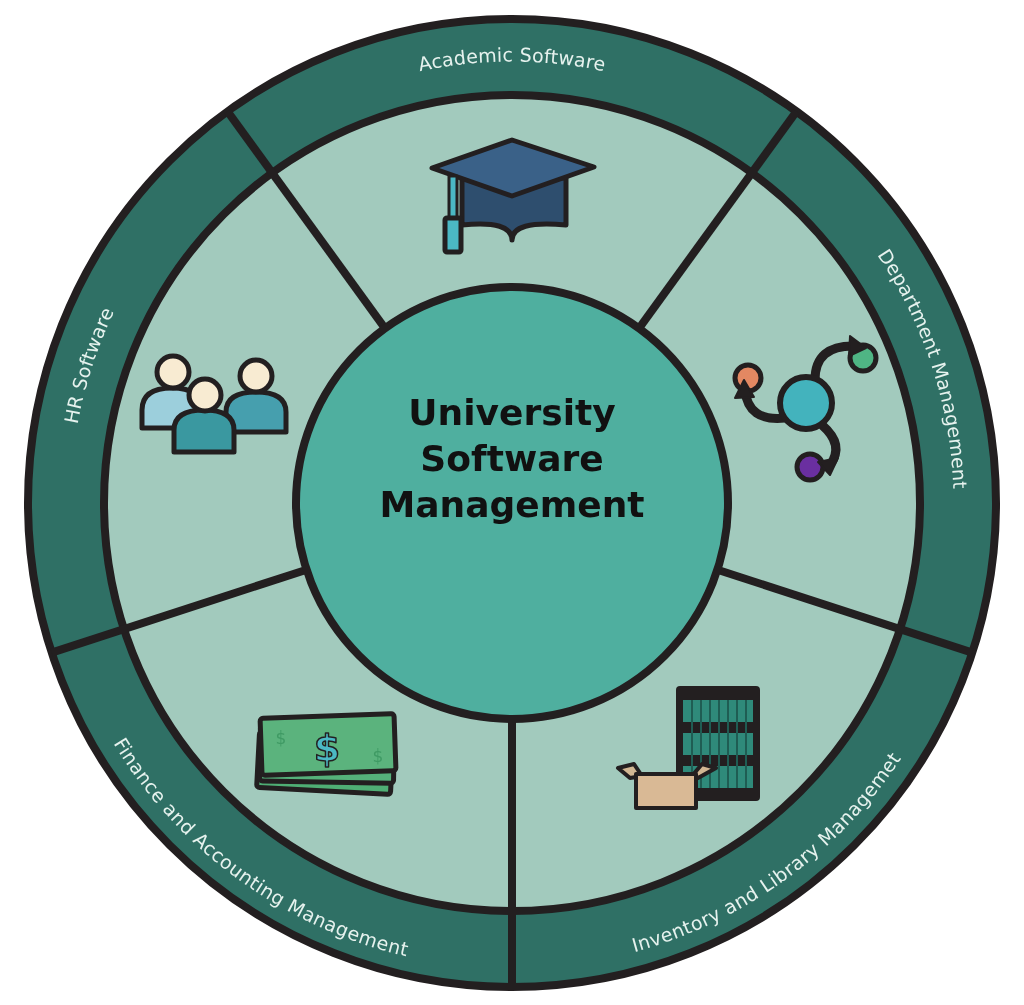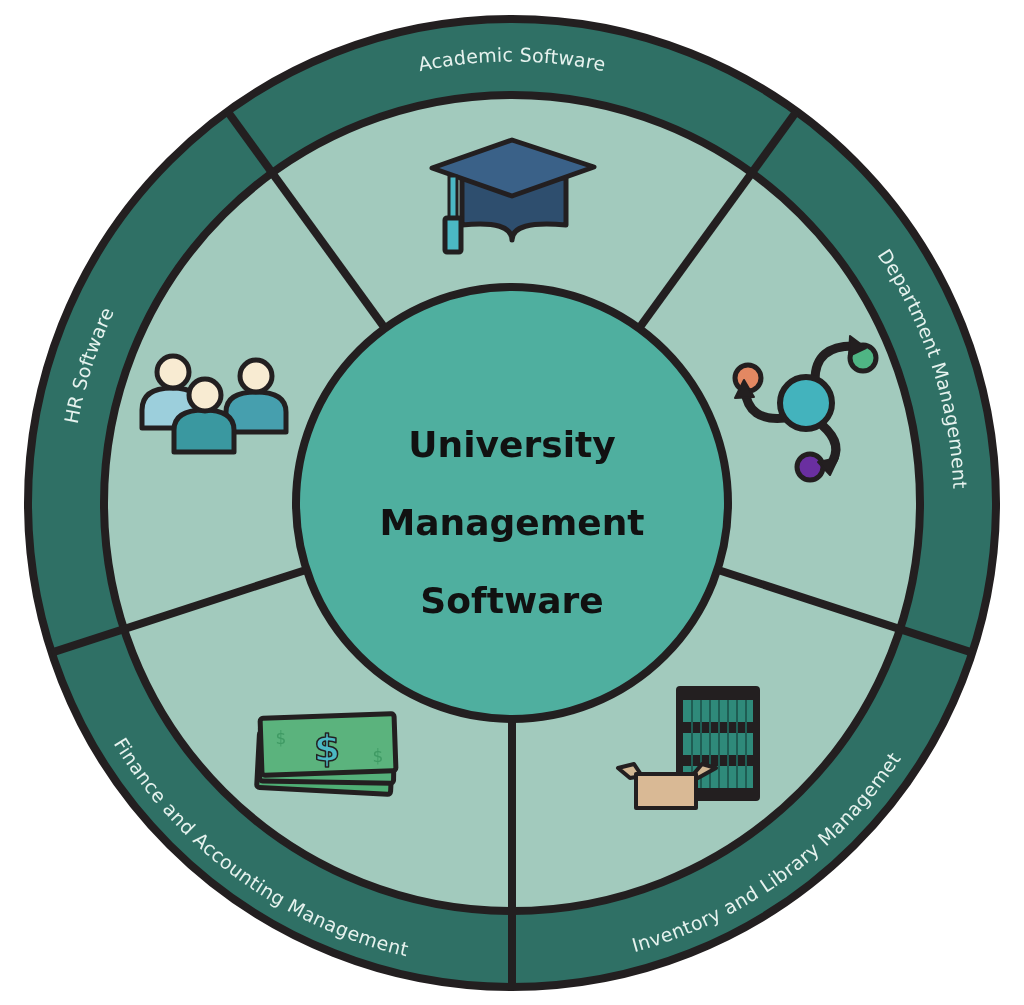--- a/index.html
+++ b/index.html
@@ -4,21 +4,21 @@
 <style>
   html, body { margin: 0; padding: 0; background: #ffffff; }
   body { width: 1024px; height: 1005px; overflow: hidden; position: relative; font-family: "DejaVu Sans", sans-serif; }
   #diagram { position: absolute; left: 0; top: 0; width: 1024px; height: 1005px; }
   .ring-label { font-family: "DejaVu Sans", sans-serif; font-size: 19px; fill: #e6f2ee; letter-spacing: 0.3px; }
   .center-title {
     position: absolute; left: 312px; top: 390px; width: 400px;
     text-align: center; font-family: "DejaVu Sans", sans-serif; font-weight: bold;
     font-size: 36px; line-height: 46px; color: #111111;
   }
-  .center-title span { display: block; margin-top: 32px; }
+  .center-title span { display: block; }
 </style>
 </head>
 <body>
 
 <svg id="diagram" viewBox="0 0 1024 1005" xmlns="http://www.w3.org/2000/svg">
   <defs>
 
     <path id="arc-academic" d="M 249.3 141.4 A 447 447 0 0 1 774.7 141.4" fill="none"></path>
 
     <path id="arc-department" d="M 774.7 141.4 A 447 447 0 0 1 937.1 641.1" fill="none"></path>
@@ -117,15 +117,15 @@
     <g stroke="#231f20" stroke-width="4" stroke-linejoin="round">
       <polygon points="618,768 634,764 642,776 630,778" fill="#d2b793"></polygon>
       <polygon points="692,776 702,764 716,768 698,778" fill="#d2b793"></polygon>
       <rect x="636" y="774" width="60" height="34" fill="#d9b995"></rect>
     </g>
   </g>
 </svg>
 
 <div class="center-title">
   <span>University</span>
+  <span>Software</span>
   <span>Management</span>
-  <span>Software</span>
 </div>
 
 </body></html>

